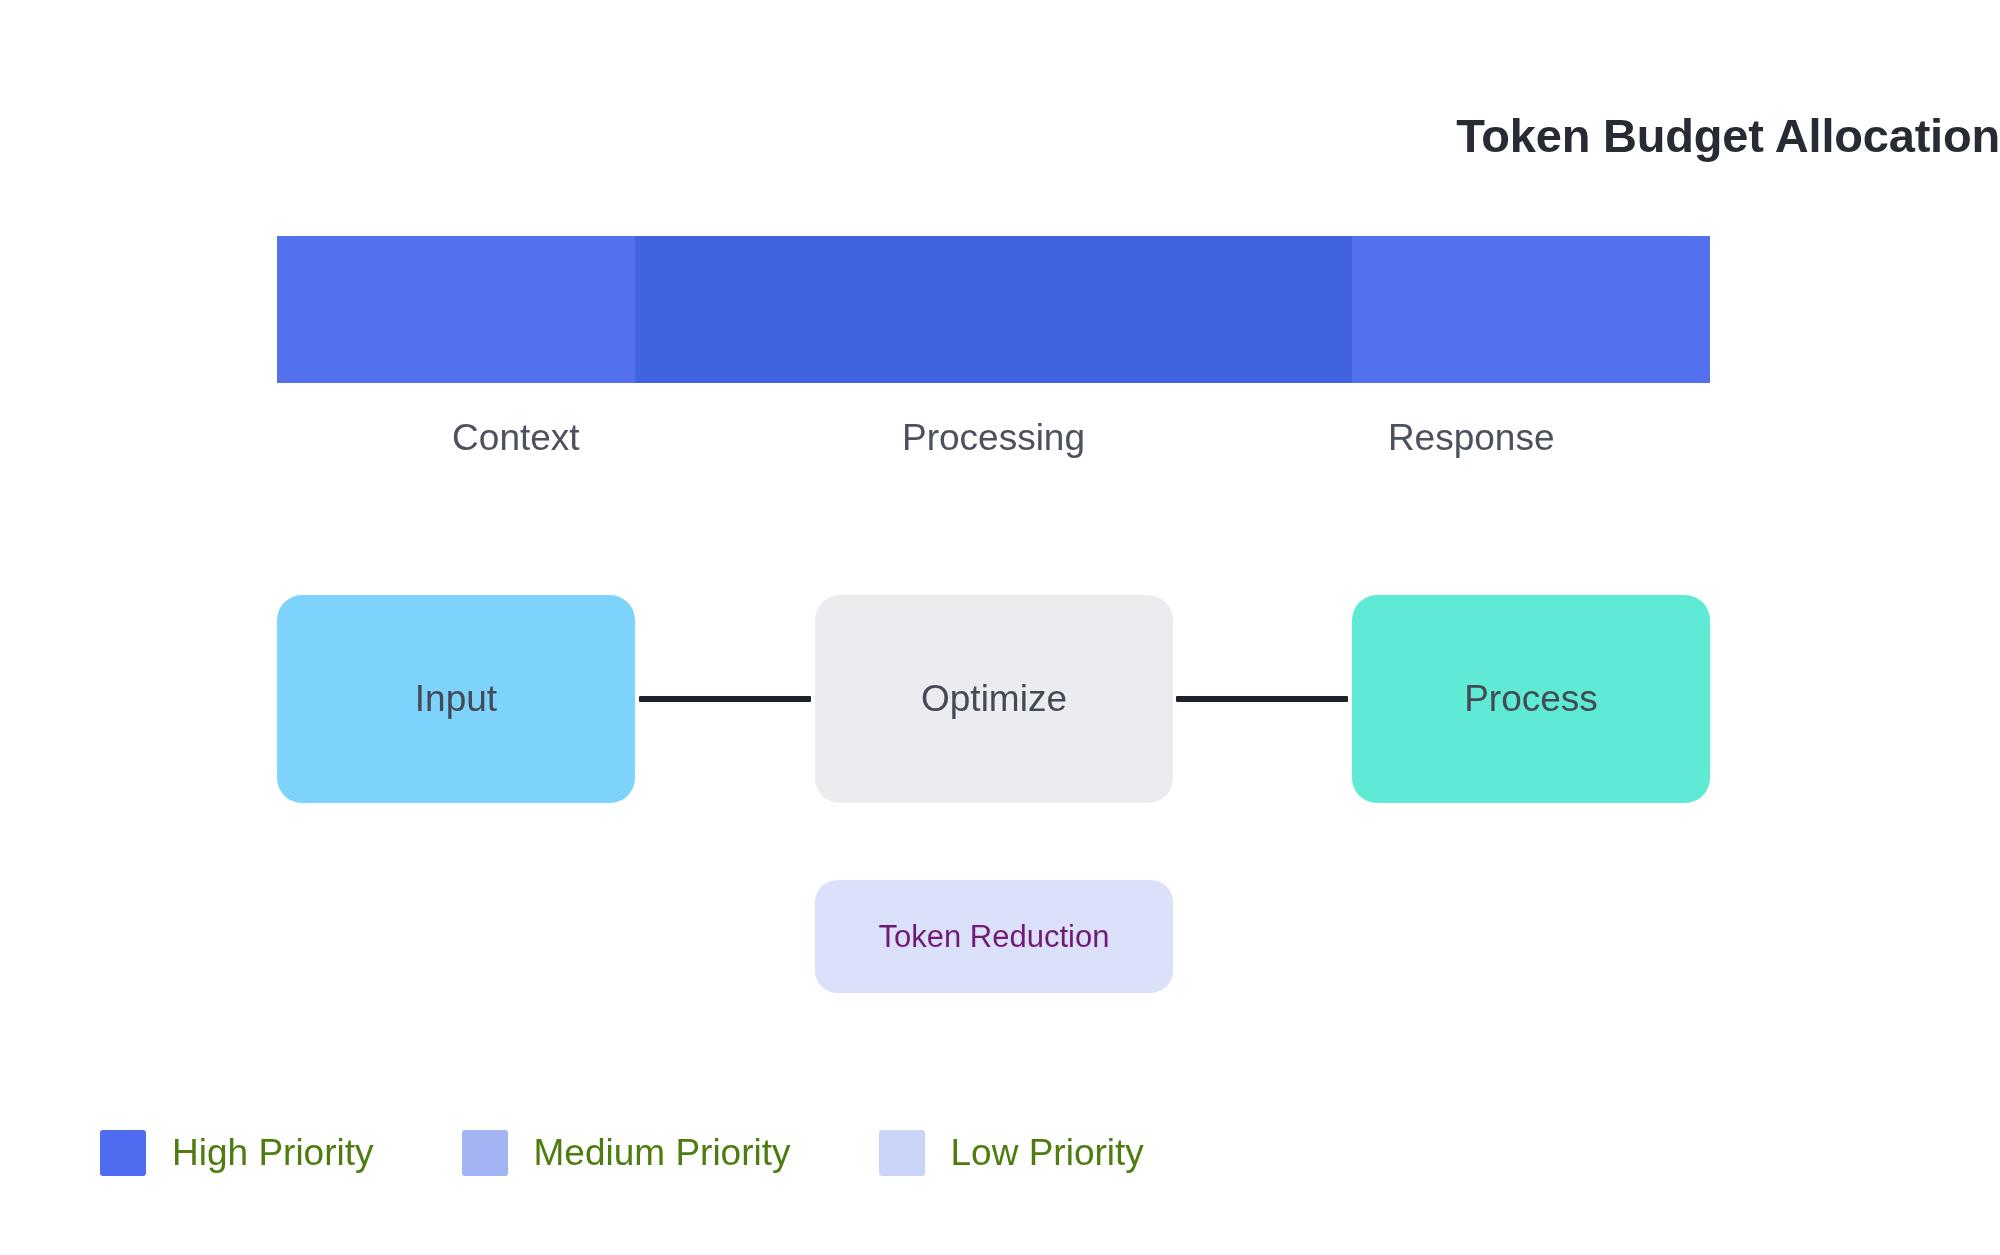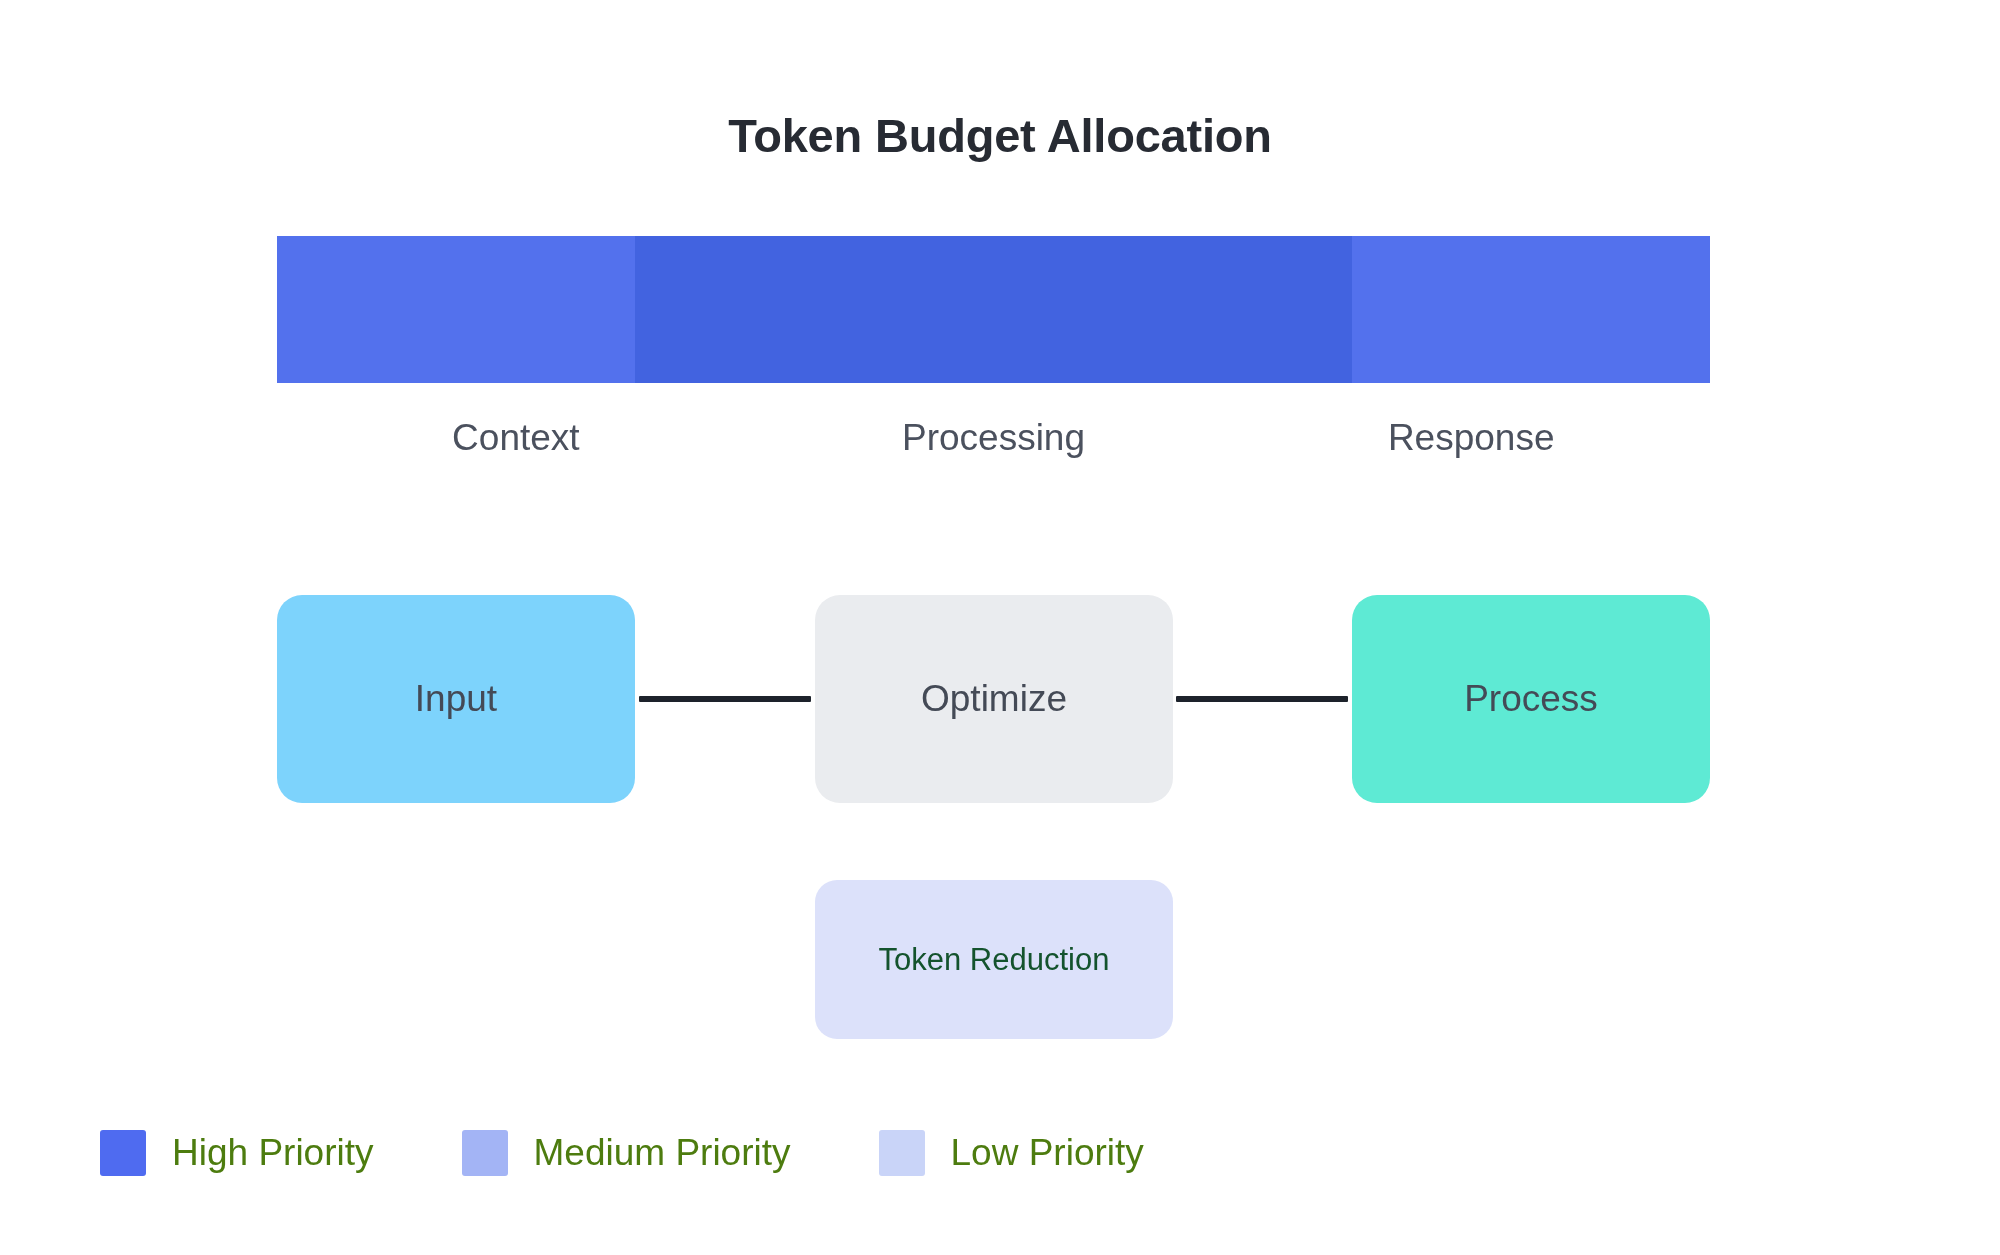--- a/index.html
+++ b/index.html
@@ -22,21 +22,21 @@
     width: 2000px;
     height: 1255px;
   }
 
   
   .chart-title {
     position: absolute;
     left: 0;
     top: 110px;
     width: 2000px;
-    text-align: center;
+    text-align: right;
     font-size: 47px;
     font-weight: bold;
     color: #272b33;
     letter-spacing: -0.2px;
     line-height: 1.1;
   }
 
   
   .bar-wrap {
     position: absolute;
@@ -103,28 +103,28 @@
   }
   .flow-connector.c0 { left: 362px; width: 172px; }
   .flow-connector.c1 { left: 899px; width: 172px; }
 
   
   .sub-node {
     position: absolute;
     left: 815px;
     top: 880px;
     width: 358px;
-    height: 159px;
+    height: 113px;
     background: #dce1fa;
     border-radius: 22px;
     display: flex;
     align-items: center;
     justify-content: center;
     font-size: 31px;
-    color: #14532d;
+    color: #701a75;
     box-sizing: border-box;
   }
 
   
   .legend {
     position: absolute;
     left: 100px;
     top: 1128px;
     height: 50px;
     display: flex;

